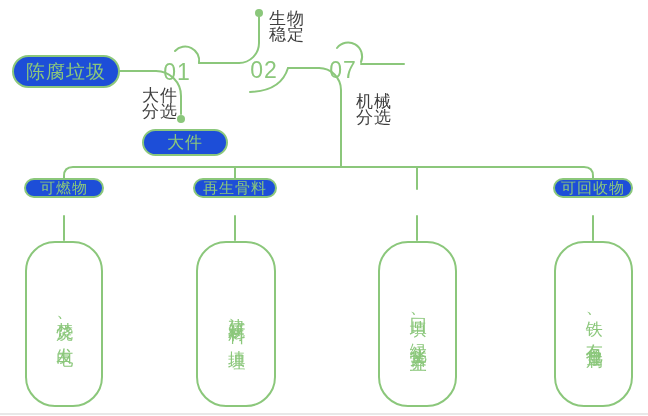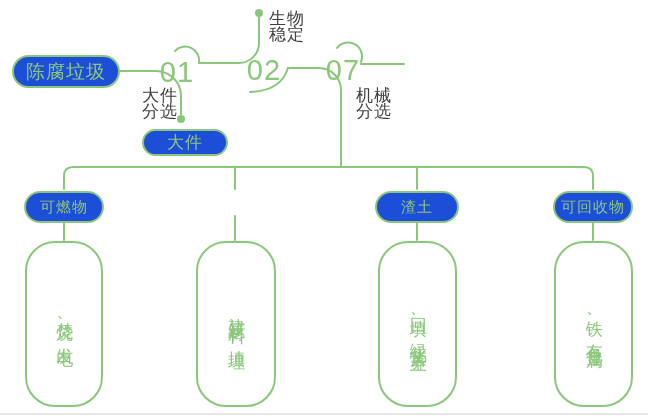--- a/index.html
+++ b/index.html
@@ -12,41 +12,41 @@
   svg.lines path{fill:none;stroke:#8bc77b;stroke-width:2;stroke-linecap:round;}
   svg.lines circle{fill:#8bc77b;stroke:none;}
 
   .pill{
     position:absolute;border:2px solid #8bc77b;border-radius:999px;
     color:#8bc77b;display:flex;align-items:center;justify-content:center;
     box-sizing:border-box;letter-spacing:1px;background:#1d4ed8;white-space:nowrap;
   }
   .pill.source{left:12px;top:55px;width:108px;height:33px;font-size:19px;}
   .pill.bulky{left:142px;top:129px;width:86px;height:27px;font-size:17px;}
-  .pill.cat{top:191px;height:32px;font-size:15px;}
+  .pill.cat{top:178px;height:20px;font-size:15px;}
   .pill.cat1{left:24px;width:80px;}
   .pill.cat2{left:193px;width:84px;}
   .pill.cat3{left:375px;width:84px;}
   .pill.cat4{left:553px;width:80px;font-family:Liberation Serif, serif;}
 
   .stepnum{
     position:absolute;transform:translate(-50%,-50%);
-    color:#8bc77b;font-size:29px;font-weight:400;letter-spacing:1px;line-height:1;
+    color:#8bc77b;font-size:23px;font-weight:400;letter-spacing:1px;line-height:1;
   }
   .n01{left:177px;top:72px;}
   .n02{left:264px;top:70px;}
   .n03{left:343px;top:70px;}
 
   .dlabel{
     position:absolute;color:#3f3f3f;font-size:17px;font-weight:500;
     line-height:16px;white-space:pre-line;letter-spacing:1px;
   }
   .lbl-bio{left:269px;top:11px;}
   .lbl-bulky{left:142px;top:88px;}
-  .lbl-mech{left:356px;top:88px;}
+  .lbl-mech{left:356px;top:94px;}
 
   .obox{
     position:absolute;top:241px;height:166px;border:2px solid #8bc77b;border-radius:30px;
     box-sizing:border-box;display:flex;align-items:center;justify-content:center;background:#fff;
   }
   .obox .vtext{
     writing-mode:vertical-rl;color:#8bc77b;font-size:17px;letter-spacing:3px;line-height:1.1;
   }
   .ob1{left:25px;width:78px;}
   .ob2{left:196px;width:80px;}
@@ -91,21 +91,21 @@
   <div class="dlabel lbl-bulky">大件
 分选</div>
   <div class="dlabel lbl-bio">生物
 稳定</div>
   <div class="dlabel lbl-mech">机械
 分选</div>
 
   <div class="pill bulky">大件</div>
 
   <div class="pill cat cat1">可燃物</div>
-  <div class="pill cat cat3">渣土</div>
+  <div class="pill cat cat2">再生骨料</div>
   <div class="pill cat cat4">可回收物</div>
 
   <div class="obox ob1">
     <span class="vtext">焚烧、发电</span>
   </div>
   <div class="obox ob2">
     <span class="vtext">建筑材料、填埋</span>
   </div>
   <div class="obox ob3">
     <span class="vtext">回填、绿化营养土</span>

